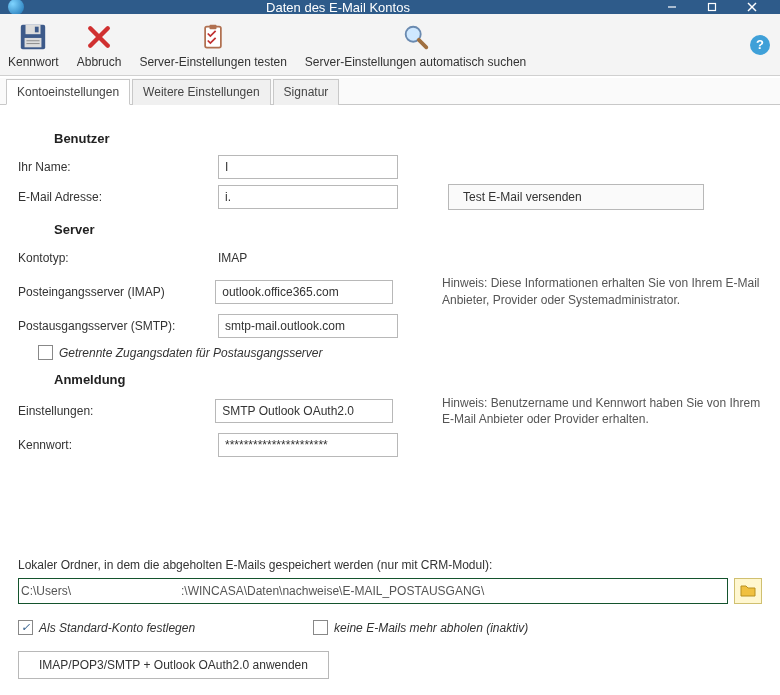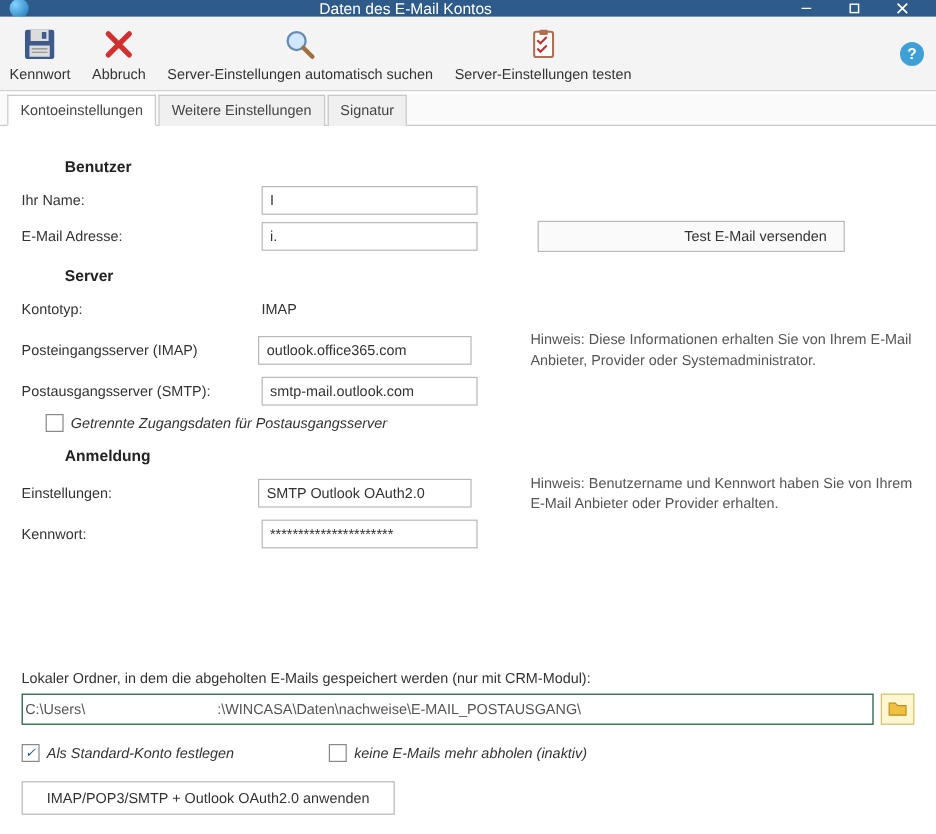--- a/index.html
+++ b/index.html
@@ -21,30 +21,30 @@
 
 .content { padding: 14px 18px; color: #333; }
 .section-title { font-weight: bold; font-size: 13px; margin: 12px 0 8px 0; color: #222; padding-left: 36px; }
 .row { display: flex; align-items: center; margin: 4px 0; min-height: 26px; }
 .col-label { width: 200px; color: #333; }
 .col-field { width: 180px; }
 .col-field2 { width: 180px; }
 input.text, .field-box { width: 100%; height: 24px; border: 1px solid #b8b8b8; padding: 0 6px; font-size: 12px; color: #333; background: #fff; }
 .static-val { color: #333; }
 .btn { height: 26px; border: 1px solid #b8b8b8; background: #fafafa; padding: 0 14px; font-size: 12px; color: #333; cursor: pointer; }
-.btn-wide { width: 256px; text-align: right; }
+.btn-wide { width: 256px; text-align: left; }
 .hint { color: #555; font-size: 12px; max-width: 320px; line-height: 1.4; }
 .checkbox-row { display: flex; align-items: flex-end; gap: 6px; margin: 6px 0; font-style: italic; }
 .chk { width: 15px; height: 15px; border: 1px solid #888; display: flex; align-items: center; justify-content: center; background: #fff; font-size: 11px; color: #2e5b8a; }
 .chk.checked::after { content: "✓"; }
 .bottom-block { position: absolute; left: 18px; right: 18px; bottom: 16px; }
 .path-row { display: flex; align-items: center; gap: 6px; }
 .path-input { flex: 1; height: 26px; border: 1px solid #14532d; padding: 0 2px; font-size: 12px; color: #555; background: #fff; }
 .folder-btn { width: 28px; height: 26px; border: 1px solid #d0c070; background: #fff7d0; display: flex; align-items: center; justify-content: center; cursor: pointer; }
-.two-col-checks { display: flex; gap: 79px; margin-top: 10px; }
+.two-col-checks { display: flex; gap: 118px; margin-top: 10px; }
 .apply-btn { display: inline-block; margin-top: 10px; border: 1px solid #b8b8b8; background: #fff; padding: 6px 20px; cursor: pointer; }
 </style>
 </head>
 <body>
 
 <div class="titlebar">
   <div class="app-icon"></div>
   <div class="title">Daten des E-Mail Kontos</div>
   <div class="winbtn">
     <svg width="10" height="10" viewBox="0 0 10 10">
@@ -82,37 +82,37 @@
     <span class="icon">
       <svg width="28" height="28" viewBox="0 0 32 32">
           <line x1="6" y1="6" x2="26" y2="26" stroke="#d03030" stroke-width="5" stroke-linecap="round"></line>
           <line x1="26" y1="6" x2="6" y2="26" stroke="#d03030" stroke-width="5" stroke-linecap="round"></line>
         </svg>
     </span>
     <span class="lbl">Abbruch</span>
   </div>
   <div class="toolbtn">
     <span class="icon">
-      <svg width="30" height="30" viewBox="0 0 32 32">
-          <circle cx="13" cy="13" r="8" fill="#cfe8ff" stroke="#6a8ab0" stroke-width="2"></circle>
-          <line x1="19" y1="19" x2="27" y2="27" stroke="#a07040" stroke-width="4" stroke-linecap="round"></line>
-        </svg>
-    </span>
-    <span class="lbl">Server-Einstellungen automatisch suchen</span>
-  </div>
-  <div class="toolbtn">
-    <span class="icon">
       <svg width="28" height="30" viewBox="0 0 32 32">
           <rect x="7" y="4" width="18" height="24" rx="2" fill="#fff" stroke="#b07050" stroke-width="2"></rect>
           <rect x="12" y="2" width="8" height="5" rx="1" fill="#b07050"></rect>
           <path d="M10 12 l3 3 l6 -6" fill="none" stroke="#c03030" stroke-width="2"></path>
           <path d="M10 20 l3 3 l6 -6" fill="none" stroke="#c03030" stroke-width="2"></path>
         </svg>
     </span>
     <span class="lbl">Server-Einstellungen testen</span>
+  </div>
+  <div class="toolbtn">
+    <span class="icon">
+      <svg width="30" height="30" viewBox="0 0 32 32">
+          <circle cx="13" cy="13" r="8" fill="#cfe8ff" stroke="#6a8ab0" stroke-width="2"></circle>
+          <line x1="19" y1="19" x2="27" y2="27" stroke="#a07040" stroke-width="4" stroke-linecap="round"></line>
+        </svg>
+    </span>
+    <span class="lbl">Server-Einstellungen automatisch suchen</span>
   </div>
   <div class="help-icon">?</div>
 </div>
 
 <div class="tabs">
   <div class="tab active">Kontoeinstellungen</div>
   <div class="tab">Weitere Einstellungen</div>
   <div class="tab">Signatur</div>
 </div>
 

